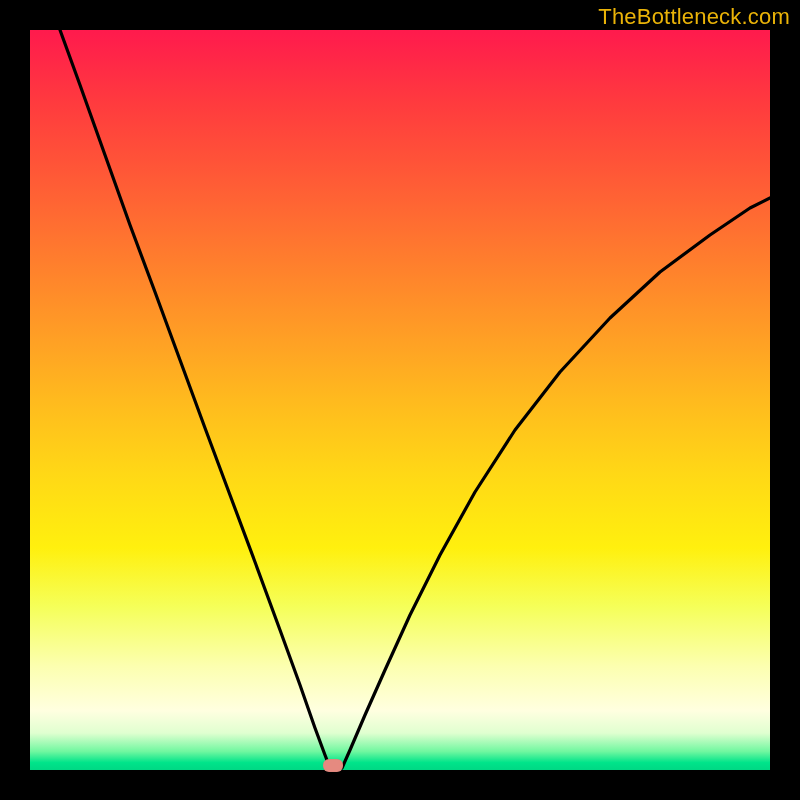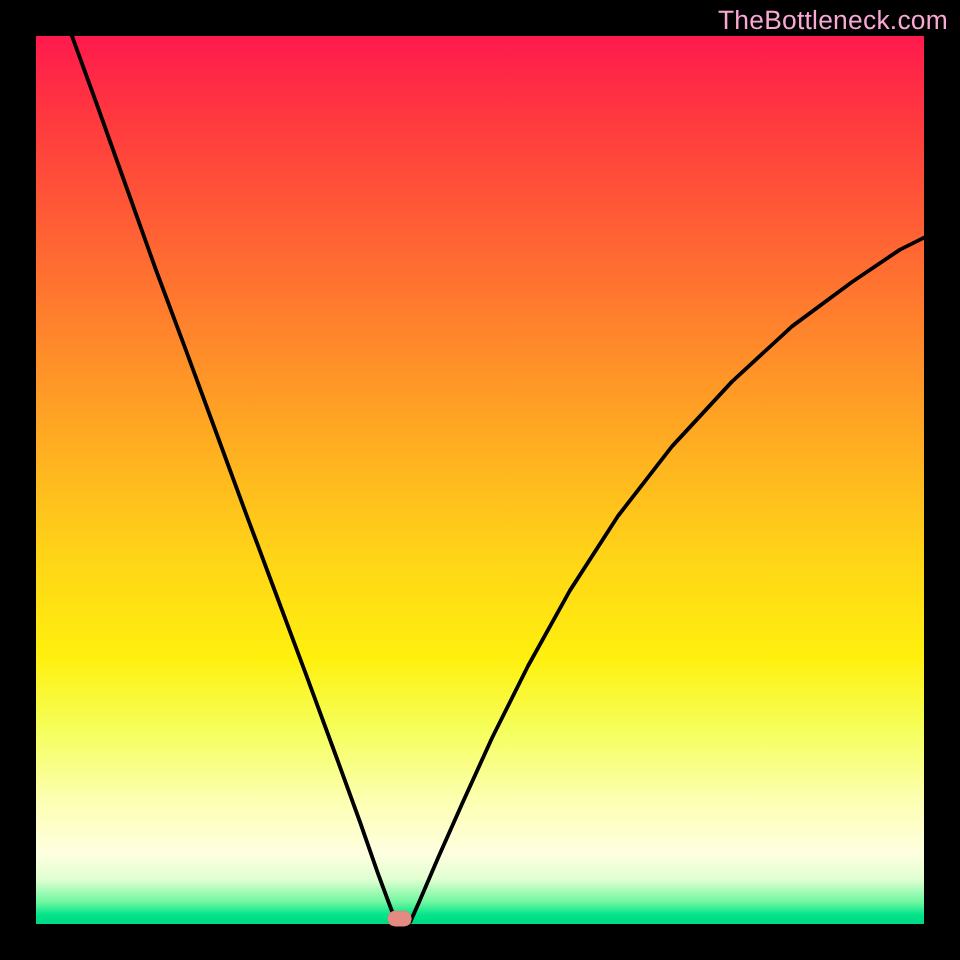--- a/index.html
+++ b/index.html
@@ -40,21 +40,21 @@
       #e0ffd0 95%,
       #70f7a0 97.5%,
       #00e48a 99%,
       #00d884 100%
     );
   }
   .watermark {
     position: absolute;
     top: 4px;
     right: 10px;
-    color: #f9a8d4;
+    color: #eab308;
     font-size: 22px;
     font-weight: 500;
     letter-spacing: 0.2px;
     user-select: none;
   }
   svg.curve {
     position: absolute;
     top: 0;
     left: 0;
     width: 740px;

